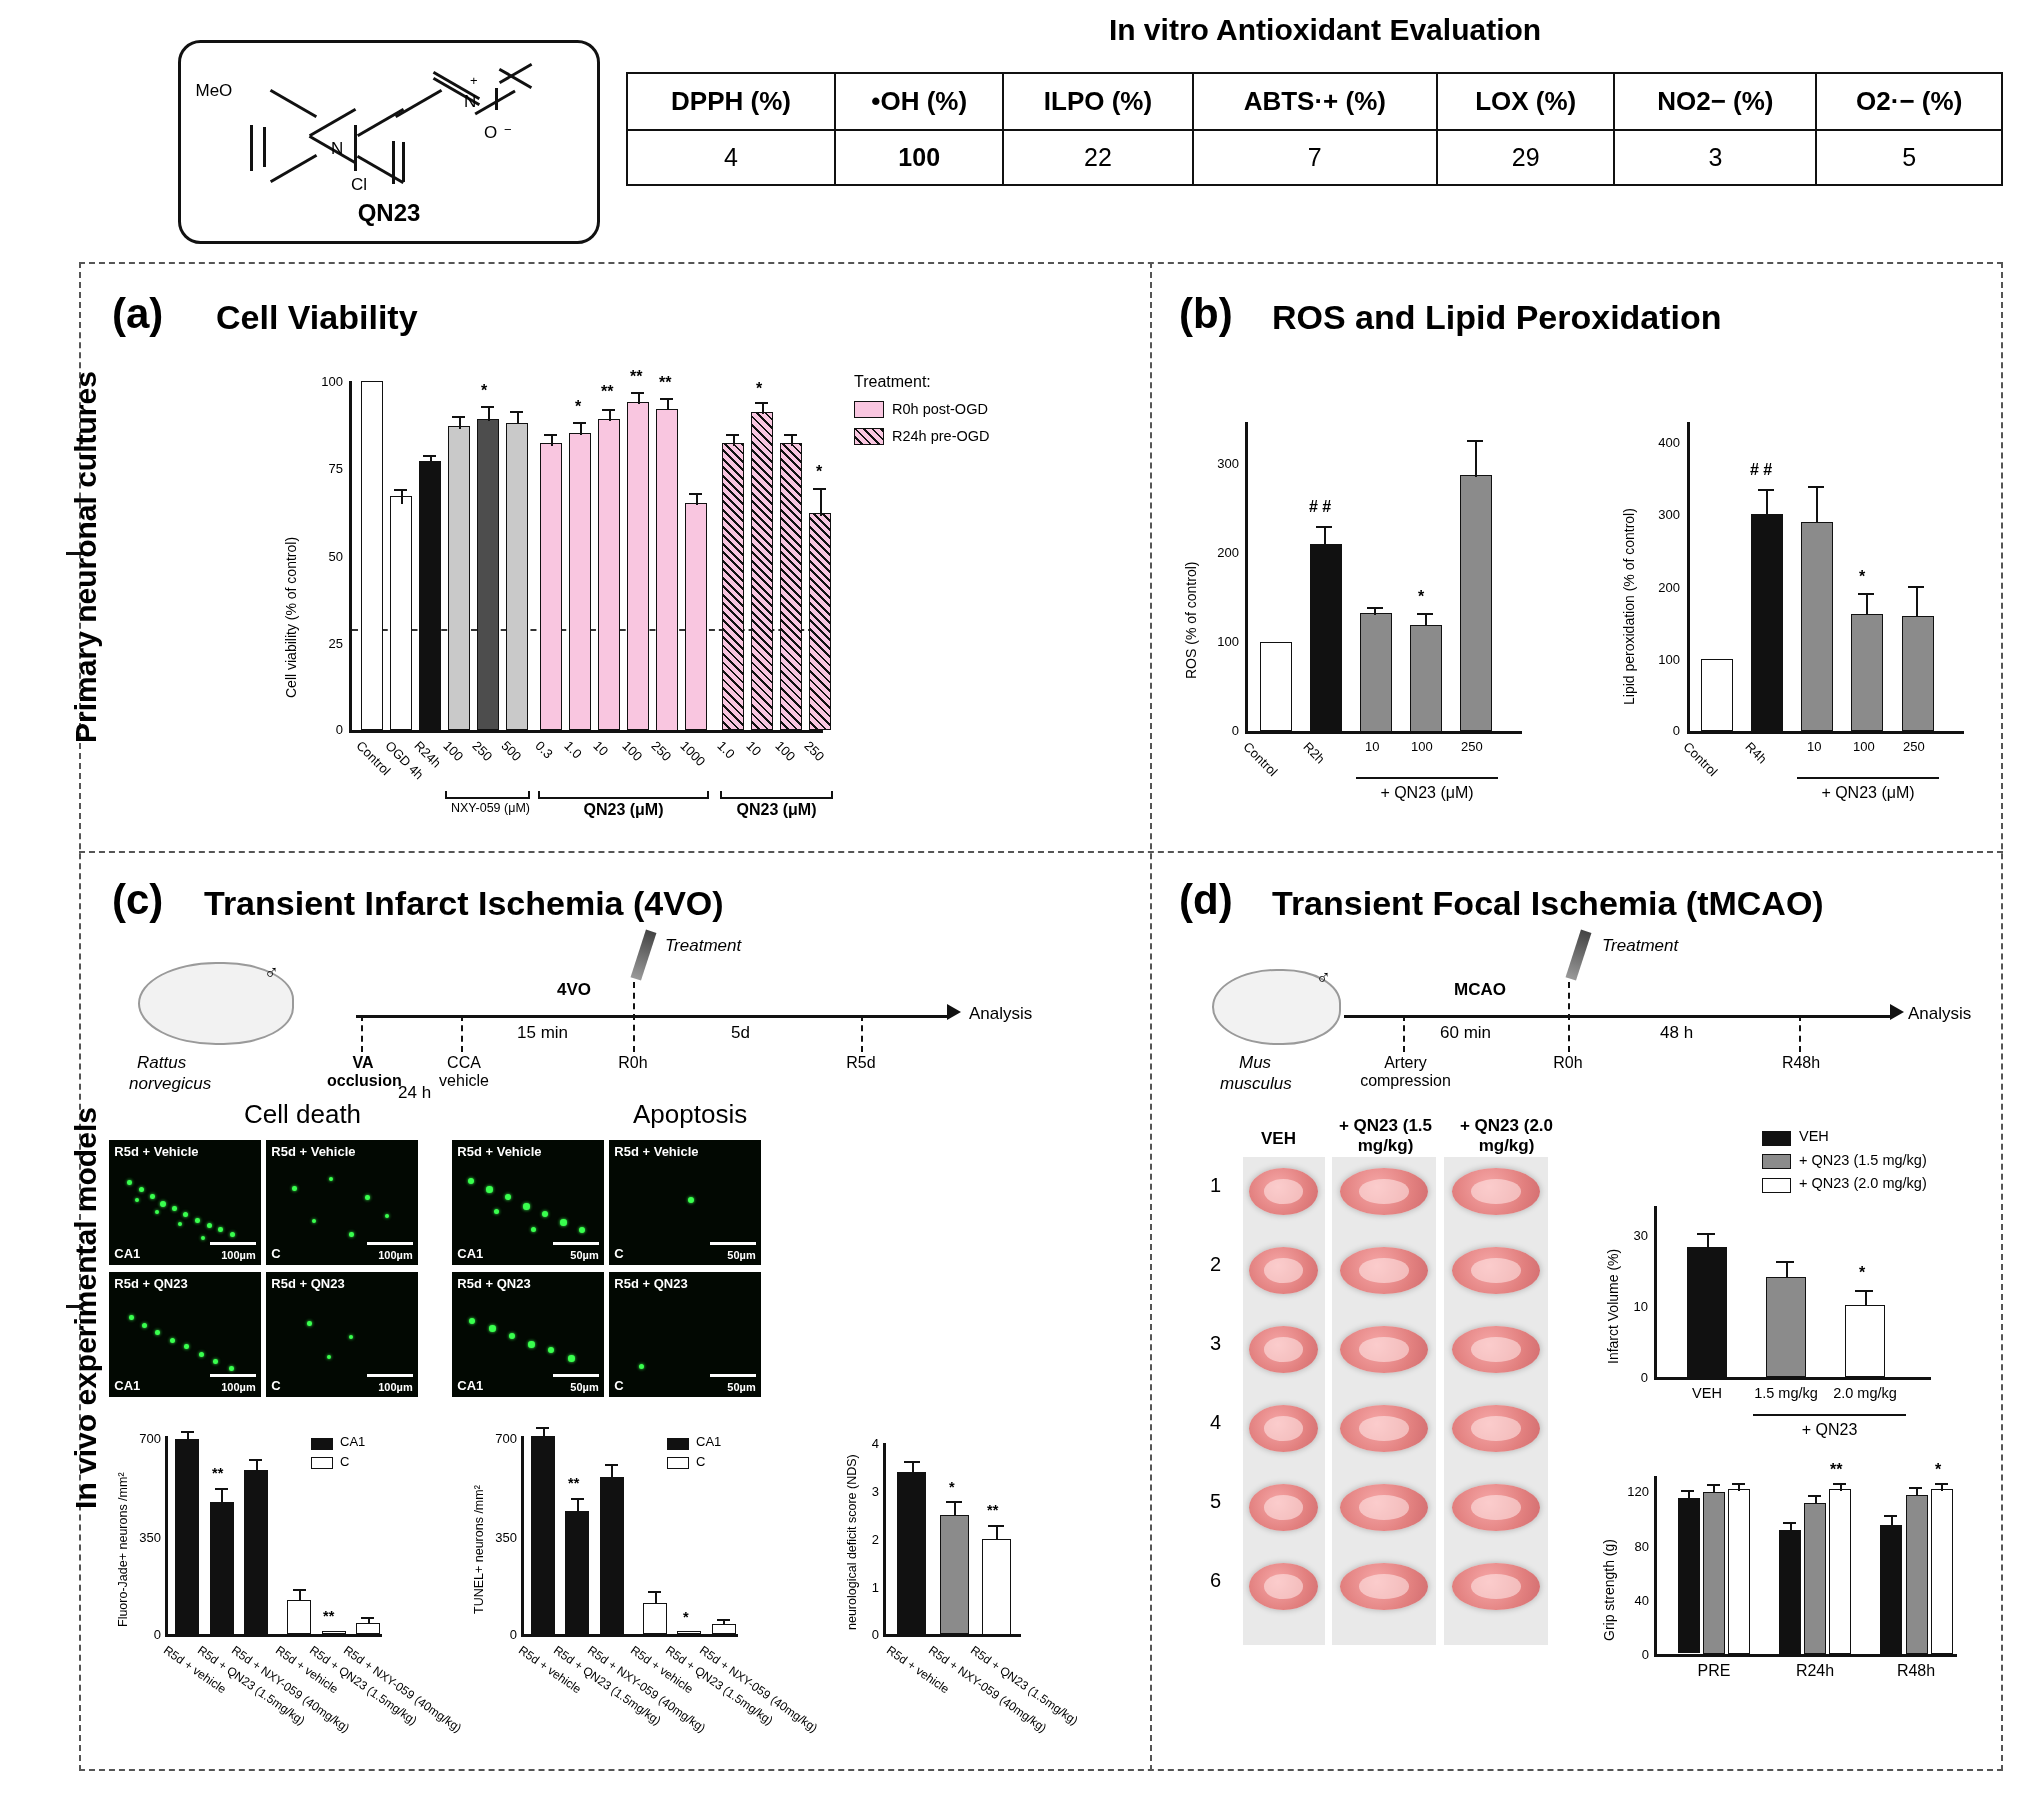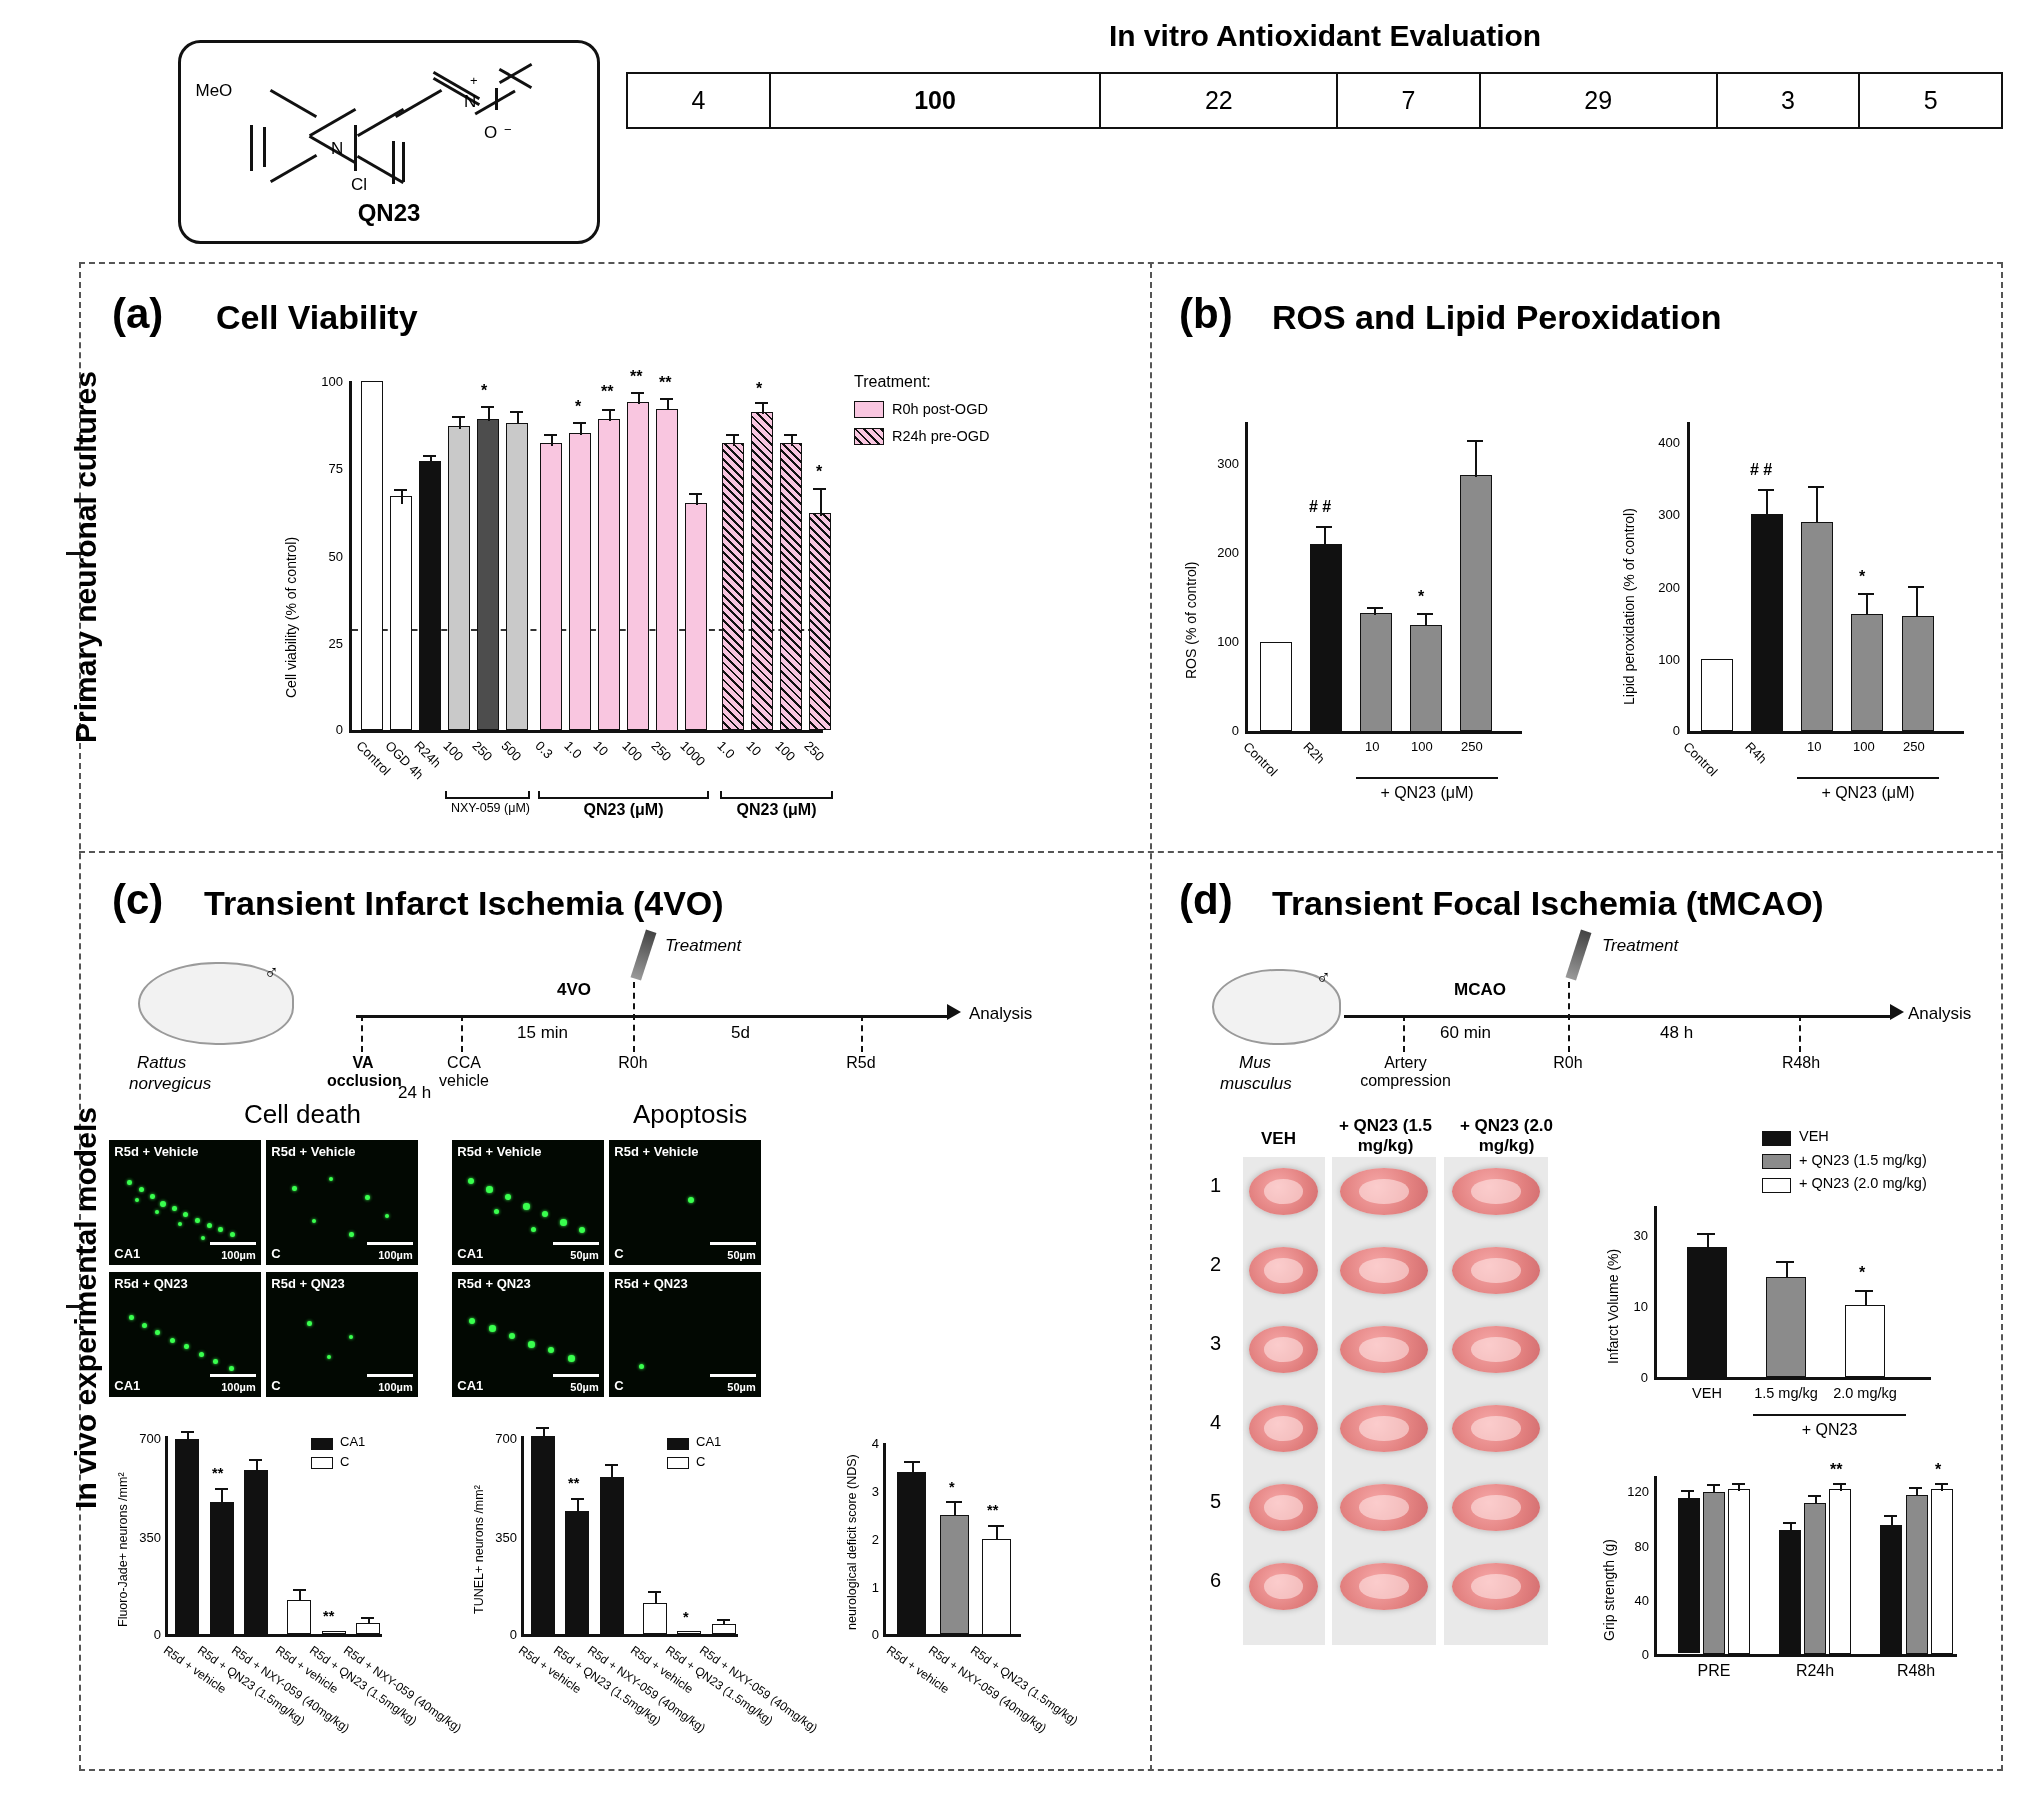--- a/index.html
+++ b/index.html
@@ -7,21 +7,21 @@
   .abs{position:absolute;}
   .bold{font-weight:bold;}
   .ctr{text-align:center;}
 
   
   #struct-box{left:178px;top:40px;width:422px;height:204px;border:3.3px solid #111;border-radius:22.4px;box-sizing:border-box;}
   #struct-label{position:absolute;left:0;right:0;bottom:14.5px;text-align:center;font-size:24px;font-weight:bold;}
   .mol-text{position:absolute;font-size:17px;}
   .bondline{position:absolute;background:#111;}
 
-  #invitro-title{left:633px;top:13px;width:1384px;text-align:center;font-size:30px;font-weight:bold;margin-top:6px;}
+  #invitro-title{left:633px;top:13px;width:1384px;text-align:center;font-size:30px;font-weight:bold;}
   #invitro-table{left:626px;top:72px;width:1377px;border-collapse:collapse;}
   #invitro-table td{border:2.6px solid #111;text-align:center;font-size:25px;padding:12px 2.6px;}
   #invitro-table tr.hdr td{font-weight:bold;font-size:26px;}
 
   
   #panel-frame{left:79px;top:262px;width:1924px;height:1509px;border:2.6px dashed #555;box-sizing:border-box;}
   #vdash{left:1150px;top:262px;width:0;height:1509px;border-left:2.6px dashed #555;}
   #hdash{left:79px;top:851px;width:1924px;height:0;border-top:2.6px dashed #555;}
 
   .side-label{font-size:30px;font-weight:bold;transform-origin:center center;white-space:nowrap;}
@@ -103,20 +103,29 @@
   <div class="mol-text" style="left:289px;top:30px;font-size:13px;">+</div>
   <div class="mol-text" style="left:303px;top:80px;">O</div>
   <div class="mol-text" style="left:323px;top:79px;font-size:13px;">−</div>
   <div id="struct-label">QN23</div>
 </div>
 
 <div class="abs" id="invitro-title">In vitro Antioxidant Evaluation</div>
 
 <table id="invitro-table" class="abs">
   <tbody>
+      <tr class="hdr">
+    <td>DPPH (%)</td>
+    <td>•OH (%)</td>
+    <td>ILPO (%)</td>
+    <td>ABTS·+ (%)</td>
+    <td>LOX (%)</td>
+    <td>NO2− (%)</td>
+    <td>O2·− (%)</td>
+  </tr>
   <tr>
     <td>4</td>
     <td class="bold">100</td>
     <td>22</td>
     <td>7</td>
     <td>29</td>
     <td>3</td>
     <td>5</td>
   </tr>
 </tbody>

